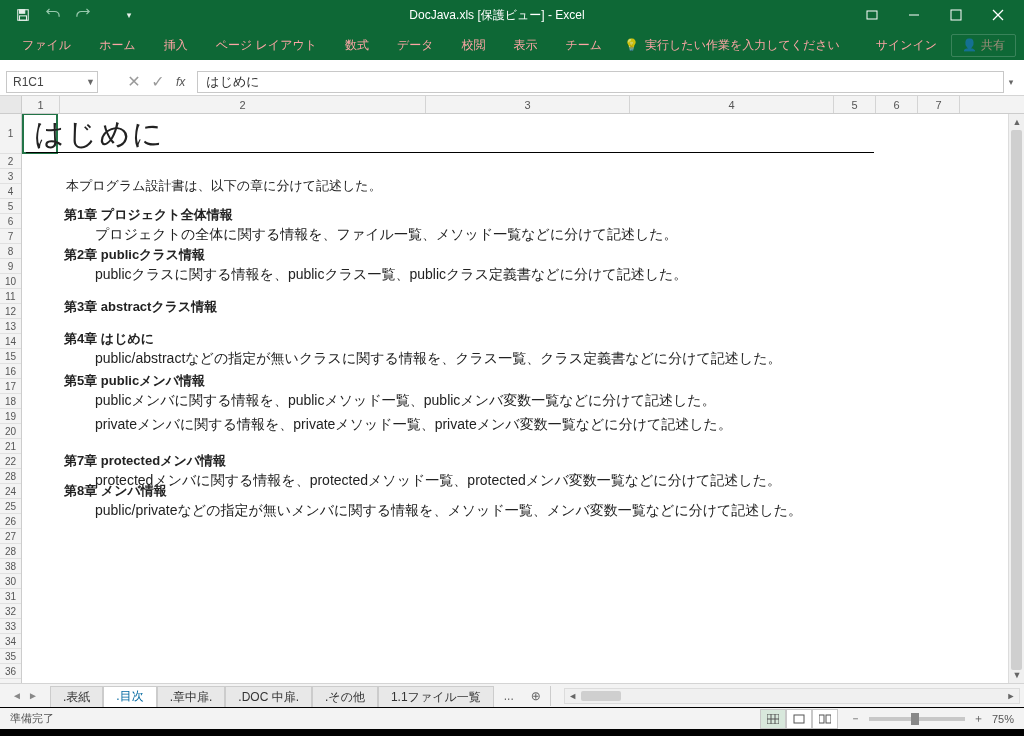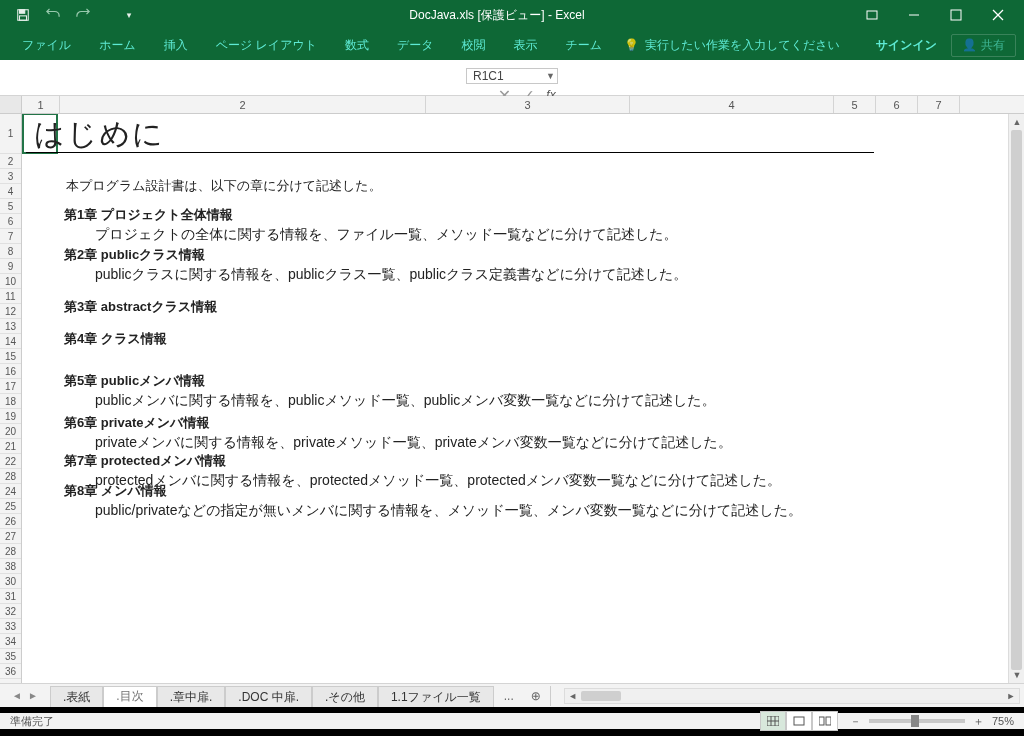--- a/index.html
+++ b/index.html
@@ -6,27 +6,27 @@
 body{width:1024px;height:736px;background:#000;overflow:hidden;position:relative;}
 .app{width:1024px;height:729px;background:#fff;display:flex;flex-direction:column;}
 .titlebar{height:30px;background:#0e6836;display:flex;align-items:center;color:#fff;font-size:12px;}
 .qat{display:flex;align-items:center;padding-left:10px;gap:4px;}
 .qat-btn{width:26px;height:26px;display:flex;align-items:center;justify-content:center;color:#fff;opacity:.9;}
 .qat-sep{width:12px;}
 .title-center{flex:1;text-align:center;}
 .win-controls{display:flex;align-items:center;gap:2px;padding-right:6px;}
 .win-btn{width:40px;height:28px;display:flex;align-items:center;justify-content:center;}
 .win-btn svg{width:12px;height:12px;}
-.menubar{height:30px;background:#0e6836;display:flex;align-items:center;padding:0 8px;color:#5eead4;font-size:12px;}
+.menubar{height:30px;background:#0e6836;display:flex;align-items:center;padding:0 8px;color:#fca5a5;font-size:12px;}
 .menu-item{padding:0 14px;height:30px;display:flex;align-items:center;}
 .tellme{display:flex;align-items:center;gap:6px;margin-left:8px;flex:1;}
 .tellme .bulb{opacity:.8;}
-.signin{padding:0 14px;font-weight:bold;}
+.signin{padding:0 14px;}
 .share-btn{border:1px solid rgba(255,255,255,.3);padding:2px 10px;display:flex;align-items:center;gap:4px;border-radius:2px;opacity:.6;}
-.formula-strip{height:28px;background:#fff;border-bottom:1px solid #d4d4d4;display:flex;align-items:center;margin-top:8px;padding:0 6px;flex-direction:column;}
+.formula-strip{height:28px;background:#fff;border-bottom:1px solid #d4d4d4;display:flex;align-items:center;margin-top:8px;padding:0 6px;}
 .namebox{width:92px;height:22px;border:1px solid #c8c8c8;display:flex;align-items:center;padding:0 6px;font-size:12px;color:#444;position:relative;}
 .namebox .dd{position:absolute;right:2px;color:#666;font-size:9px;}
 .fx-btns{display:flex;align-items:center;gap:0;margin-left:24px;}
 .fx-btn{width:24px;height:22px;display:flex;align-items:center;justify-content:center;color:#9a9a9a;}
 .fx-label{font-style:italic;font-size:12px;color:#555;margin-left:6px;}
 .fx-input{flex:1;height:22px;border:1px solid #c8c8c8;margin-left:12px;padding:0 8px;font-size:13px;color:#333;display:flex;align-items:center;}
 .fx-expand{width:14px;color:#666;font-size:9px;text-align:center;}
 .sheet-area{flex:1;display:flex;flex-direction:column;position:relative;background:#fff;overflow:hidden;}
 .col-headers{height:18px;display:flex;border-bottom:1px solid #ccc;background:#f3f3f3;font-size:11px;color:#555;}
 .rownum-spacer{width:22px;border-right:1px solid #ccc;background:#e8e8e8;}
@@ -43,27 +43,27 @@
 .chapter{position:absolute;left:42px;font-family:"MS Gothic","Yu Gothic",sans-serif;}
 .ch-title{font-weight:700;font-size:13px;}
 .ch-desc{font-size:14px;margin-left:31px;margin-top:2px;}
 .vscroll{position:absolute;right:0;top:18px;bottom:0;width:16px;background:#f0f0f0;border-left:1px solid #dcdcdc;}
 .vscroll .arrow,.hscroll .arrow{height:16px;width:16px;display:flex;align-items:center;justify-content:center;font-size:9px;color:#666;}
 .vscroll .thumb{position:absolute;top:16px;left:2px;right:2px;height:540px;background:#cfcfcf;border-radius:2px;}
 .tabs-row{height:24px;display:flex;align-items:center;border-top:1px solid #d4d4d4;background:#f3f3f3;font-size:12px;}
 .tab-nav{display:flex;gap:2px;padding:0 10px;}
 .tab-nav-btn{width:14px;color:#888;font-size:10px;display:flex;align-items:center;justify-content:center;}
 .tab{padding:0 12px;height:22px;display:flex;align-items:center;border:1px solid #ccc;background:#e8e8e8;color:#333;border-bottom:none;margin-top:2px;}
-.tab.active{background:#fff;border-bottom:1px solid #fff;color:#737373;font-weight:500;}
+.tab.active{background:#fff;border-bottom:1px solid #fff;color:#0369a1;font-weight:500;}
 .tab-more{padding:0 10px;color:#666;}
 .add-sheet{width:24px;text-align:center;color:#666;}
 .hscroll{flex:1;display:flex;align-items:center;position:relative;height:16px;background:#f0f0f0;border:1px solid #dcdcdc;margin:0 4px;}
 .hscroll .thumb{position:absolute;left:16px;top:2px;bottom:2px;width:40px;background:#cfcfcf;border-radius:2px;}
 .hscroll .arrow.right{position:absolute;right:0;}
-.statusbar{height:22px;background:#f3f3f3;border-top:6px solid #000000;display:flex;align-items:center;font-size:11px;color:#555;padding:0 10px;}
+.statusbar{height:22px;background:#f3f3f3;border-top:1px solid #000000;display:flex;align-items:center;font-size:11px;color:#555;padding:0 10px;}
 .status-left{flex:1;}
 .view-btns{display:flex;gap:0;}
 .view-btn{width:26px;height:20px;border:1px solid #c8c8c8;display:flex;align-items:center;justify-content:center;background:#fff;}
 .view-btn.active{background:#d8e8dc;}
 .zoom{display:flex;align-items:center;gap:8px;margin-left:12px;}
 .zoom-slider{width:96px;height:4px;background:#c8c8c8;position:relative;}
 .zoom-slider .tick{position:absolute;left:50%;top:-3px;width:1px;height:10px;background:#888;}
 .zoom-slider .handle{position:absolute;left:44%;top:-4px;width:8px;height:12px;background:#888;}
 </style>
 </head>
@@ -219,28 +219,28 @@
               <div class="ch-desc">プロジェクトの全体に関する情報を、ファイル一覧、メソッド一覧などに分けて記述した。</div>
             </div>
             <div class="chapter" style="top: 132px;">
               <div class="ch-title">第2章  publicクラス情報</div>
               <div class="ch-desc">publicクラスに関する情報を、publicクラス一覧、publicクラス定義書などに分けて記述した。</div>
             </div>
             <div class="chapter" style="top: 184px;">
               <div class="ch-title">第3章  abstractクラス情報</div>
             </div>
             <div class="chapter" style="top: 216px;">
-              <div class="ch-title">第4章  クラス情報</div>
+              <div class="ch-title">第4章  はじめに</div>
+              <div class="ch-desc">public/abstractなどの指定が無いクラスに関する情報を、クラス一覧、クラス定義書などに分けて記述した。</div>
             </div>
             <div class="chapter" style="top: 258px;">
               <div class="ch-title">第5章  publicメンバ情報</div>
               <div class="ch-desc">publicメンバに関する情報を、publicメソッド一覧、publicメンバ変数一覧などに分けて記述した。</div>
             </div>
             <div class="chapter" style="top: 300px;">
-              <div class="ch-title">第6章  privateメンバ情報</div>
               <div class="ch-desc">privateメンバに関する情報を、privateメソッド一覧、privateメンバ変数一覧などに分けて記述した。</div>
             </div>
             <div class="chapter" style="top: 338px;">
               <div class="ch-title">第7章  protectedメンバ情報</div>
               <div class="ch-desc">protectedメンバに関する情報を、protectedメソッド一覧、protectedメンバ変数一覧などに分けて記述した。</div>
             </div>
             <div class="chapter" style="top: 368px;">
               <div class="ch-title">第8章  メンバ情報</div>
               <div class="ch-desc">public/privateなどの指定が無いメンバに関する情報を、メソッド一覧、メンバ変数一覧などに分けて記述した。</div>
             </div>

